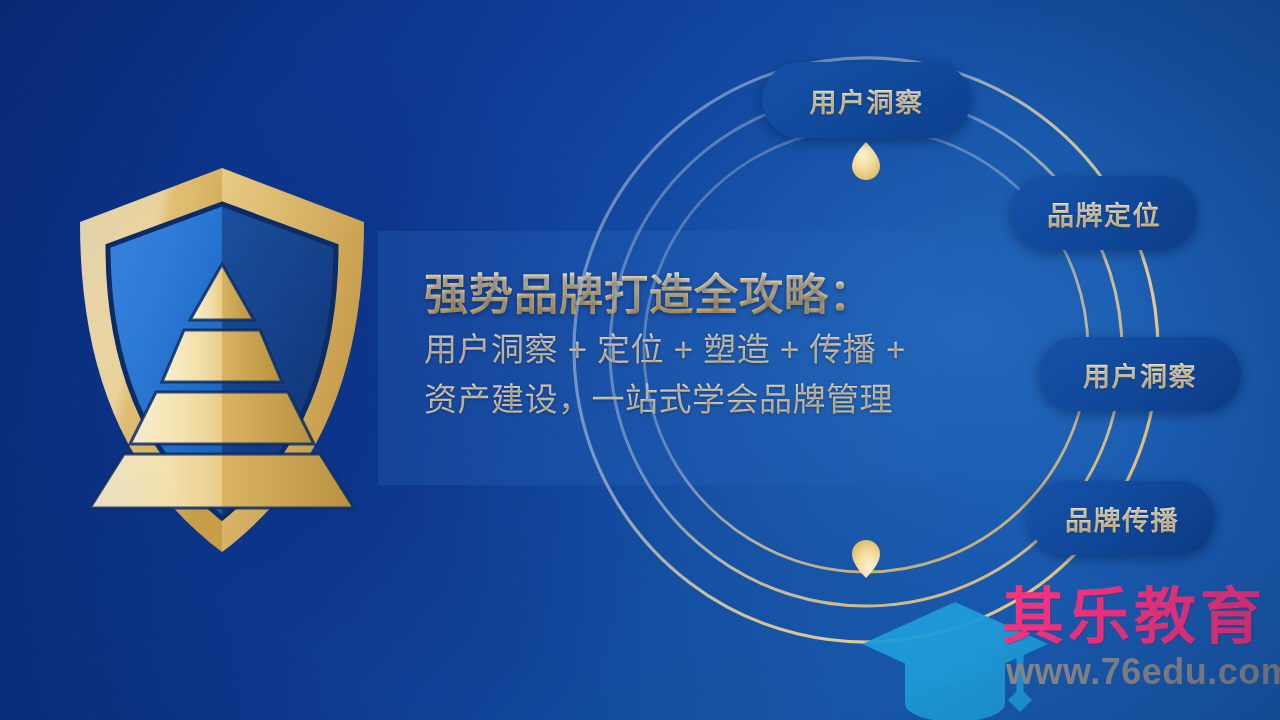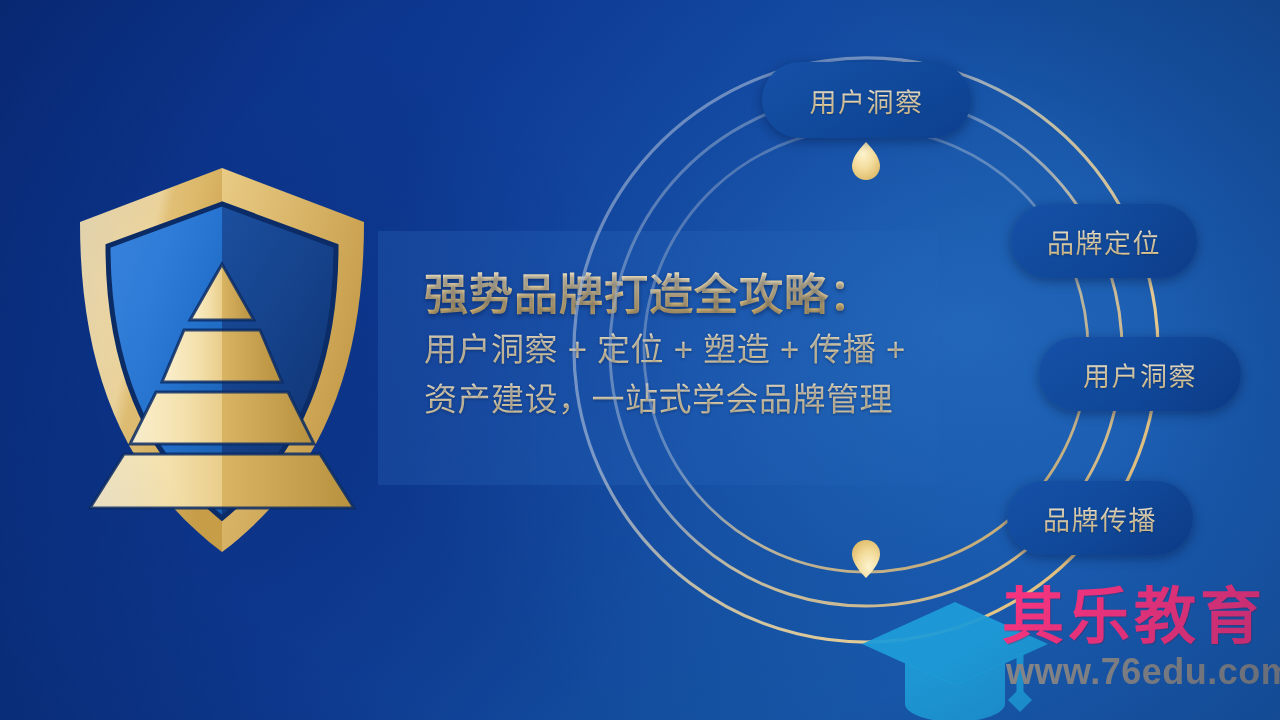--- a/index.html
+++ b/index.html
@@ -47,30 +47,30 @@
   }
   .node::before{
     content:"";position:absolute;inset:-2.5px;border-radius:999px;padding:2.5px;
     background:linear-gradient(160deg,#f7e3ae 0%,#d7b濃 0%,#e9cd93 30%,#c9a濃 0%,#caa45e 58%,#f2dea6 100%);
     -webkit-mask:linear-gradient(#000 0 0) content-box,linear-gradient(#000 0 0);
     -webkit-mask-composite:xor;mask-composite:exclude;
     pointer-events:none;
   }
   .node .node-label{
     position:relative;z-index:2;
-    font-size:27px;font-weight:400;letter-spacing:1.5px;
+    font-size:27px;font-weight:700;letter-spacing:1.5px;
     background:linear-gradient(180deg,#fffaf0 0%,#f6e6c0 45%,#e3c88f 100%);
     -webkit-background-clip:text;background-clip:text;color:transparent;
     text-shadow:0 1px 2px rgba(0,0,0,.22);
     white-space:nowrap;
   }
   #node-0{left:192px;top:42px;width:205px;height:72px;}
-  #node-1{left:441px;top:184px;width:182px;height:70px;}
+  #node-1{left:441px;top:156px;width:182px;height:70px;}
   #node-2{left:469px;top:317px;width:198px;height:70px;}
-  #node-3{left:437px;top:461px;width:182px;height:70px;text-align:center;}
+  #node-3{left:459px;top:461px;width:182px;height:70px;text-align:center;}
   #node-4{left:152px;top:585px;width:246px;height:72px;}
 
   
   .watermark{position:absolute;left:940px;top:586px;width:340px;height:130px;}
   .wm-title{
     position:absolute;left:62px;top:0px;
     font-size:62px;font-weight:700;letter-spacing:4px;
     color:#f4347f;line-height:1;
     text-shadow:1px 1px 0 rgba(120,10,55,.28);
   }

